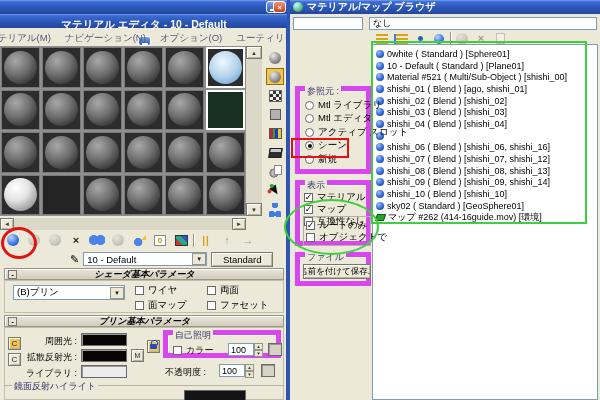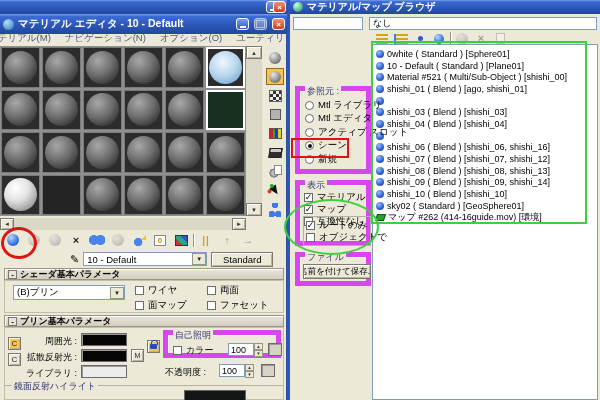--- a/index.html
+++ b/index.html
@@ -37,21 +37,21 @@
   
   .spin { display:inline-flex; height:13px; }
   .spin .val { width:26px; background:#fff; border:1px solid #7f9db9; font-size:9px; padding:1px 2px; }
   .spin .arr { width:9px; display:flex; flex-direction:column; }
   .spin .arr span { flex:1; background:#ece9d8; border:1px solid #9a9684; font-size:4.5px; line-height:5px; text-align:center; color:#333; }
 
   
   #bg-window { left:0; top:0; width:289px; height:14px; z-index:1; }
   #mat-editor { left:0; top:14px; width:288px; height:386px; background:#ece9d8; z-index:2;
                 border-right:2px solid #30509c; }
-  #me-titlebar { left:0; top:0; width:288px; height:20px; font-size:10.5px; }
+  #me-titlebar { left:0; top:0; width:288px; height:14px; font-size:10.5px;flex-direction:column; }
   #me-menubar { left:0; top:17px; width:288px; height:14px; display:flex; gap:14px; align-items:center;
                 color:#55557a; font-size:9.5px; padding-left:0; white-space:nowrap; }
   #me-menubar .menu-item:first-child { margin-left:-12px; }
   #slot-grid { left:0; top:32px; width:246px; height:170px; background:#8f8f8f; display:grid;
                grid-template-columns:repeat(6,1fr); grid-auto-rows:1fr; gap:2px; padding:1px; }
   .slot { background:#2c2c2c; border:1px solid #7a7a7a; display:flex; align-items:center; justify-content:center; }
   .slot.active { border:2px solid #fff; }
   .slot.greenflat { background:#17301f; }
   .slot.empty { background:#242424; }
   .ball { width:33px; height:33px; border-radius:50%; }
@@ -76,21 +76,21 @@
   #name-row { left:0; top:237px; width:288px; height:16px; display:flex; align-items:center; gap:4px; padding-left:70px; }
   #name-dd { width:124px; height:14px; background:#fff; border:1px solid #7f9db9; display:flex;
              align-items:center; font-size:9.5px; padding-left:3px; justify-content:space-between; }
   .dd-btn { width:14px; height:12px; background:#ece9d8; border:1px solid #9a9684; font-size:6px;
             display:flex; align-items:center; justify-content:center; color:#222; }
   #type-btn { width:62px; height:15px; font-size:9.5px; display:flex; align-items:center; justify-content:center; }
   .rollout-hdr { height:12px; background:linear-gradient(#e9e5d9,#d2cdbd); border:1px solid #9a9684;
                  box-shadow:inset 1px 1px 0 #fff; display:flex; align-items:center; font-weight:bold; font-size:9px; }
   .rollout-hdr .minus { width:9px; height:9px; border:1px solid #777; background:#e8e4d8; font-size:8px; line-height:7px;
                         text-align:center; margin:0 3px; }
-  .rollout-hdr .rtitle { flex:1; margin-right:14px; }
+  .rollout-hdr .rtitle { flex:1; text-align:center; margin-right:14px;font-style:italic; }
   #rollout1-hdr { left:4px; top:254px; width:280px; }
   #rollout1-body { left:4px; top:266px; width:280px; height:33px; border:1px solid #c2beae; }
   #shader-dd { left:8px; top:4px; width:112px; height:15px; background:#fff; border:1px solid #7f9db9;
                display:flex; align-items:center; justify-content:space-between; font-size:9.5px; padding-left:3px; }
   #shader-checks { left:130px; top:3px; display:grid; grid-template-columns:72px 76px; row-gap:3px; }
   #rollout2-hdr { left:4px; top:301px; width:280px; }
   #rollout2-body { left:4px; top:313px; width:280px; height:73px; border:1px solid #c2beae; }
   .clr-label { position:absolute; font-size:9px; text-align:right; width:58px; white-space:nowrap; }
   .swatch { position:absolute; border:1px solid #6a6a6a; box-shadow:inset 1px 1px 0 #999; }
   .lockbtn { position:absolute; width:13px; height:13px; font-size:8px; display:flex; align-items:center;
@@ -481,20 +481,21 @@
         <div class="mtl-item">
           <span class="mi-material"></span>
           <span>Material #521 ( Multi/Sub-Object ) [shishi_00]</span>
         </div>
         <div class="mtl-item">
           <span class="mi-material"></span>
           <span>shishi_01 ( Blend ) [ago, shishi_01]</span>
         </div>
         <div class="mtl-item">
           <span class="mi-material"></span>
+          <span>shishi_02 ( Blend ) [shishi_02]</span>
         </div>
         <div class="mtl-item">
           <span class="mi-material"></span>
           <span>shishi_03 ( Blend ) [shishi_03]</span>
         </div>
         <div class="mtl-item">
           <span class="mi-material"></span>
           <span>shishi_04 ( Blend ) [shishi_04]</span>
         </div>
         <div class="mtl-item">

